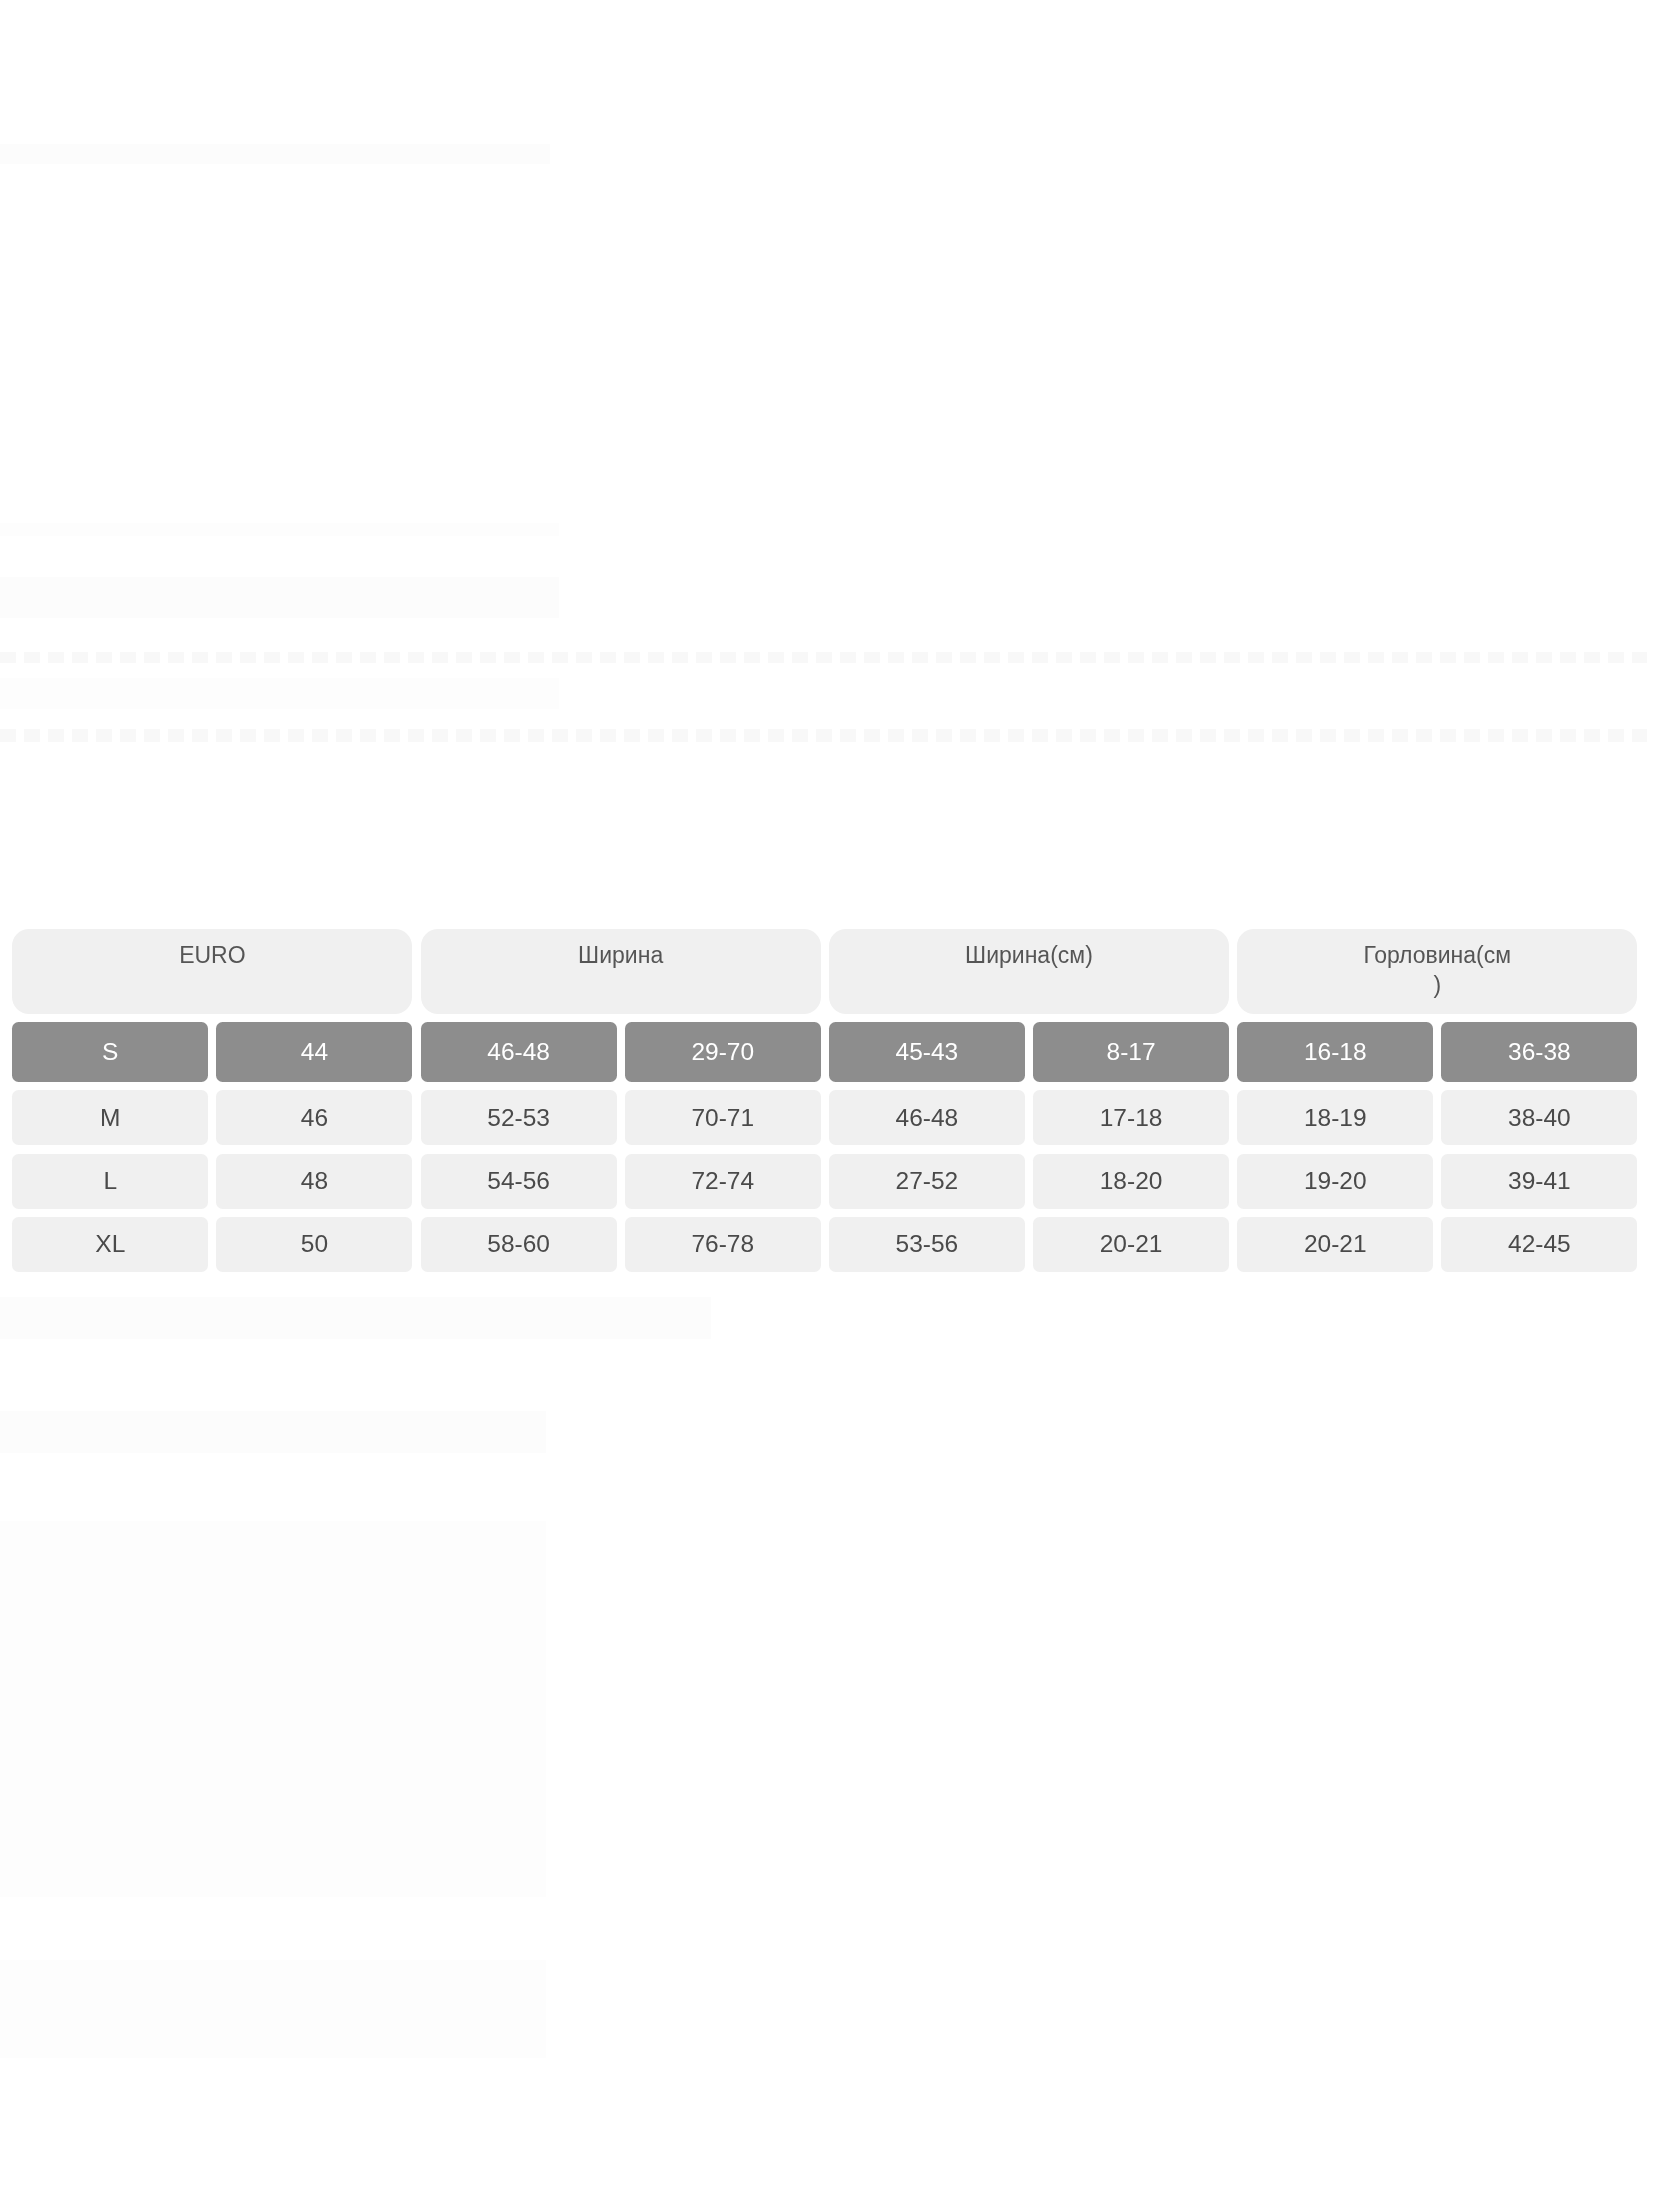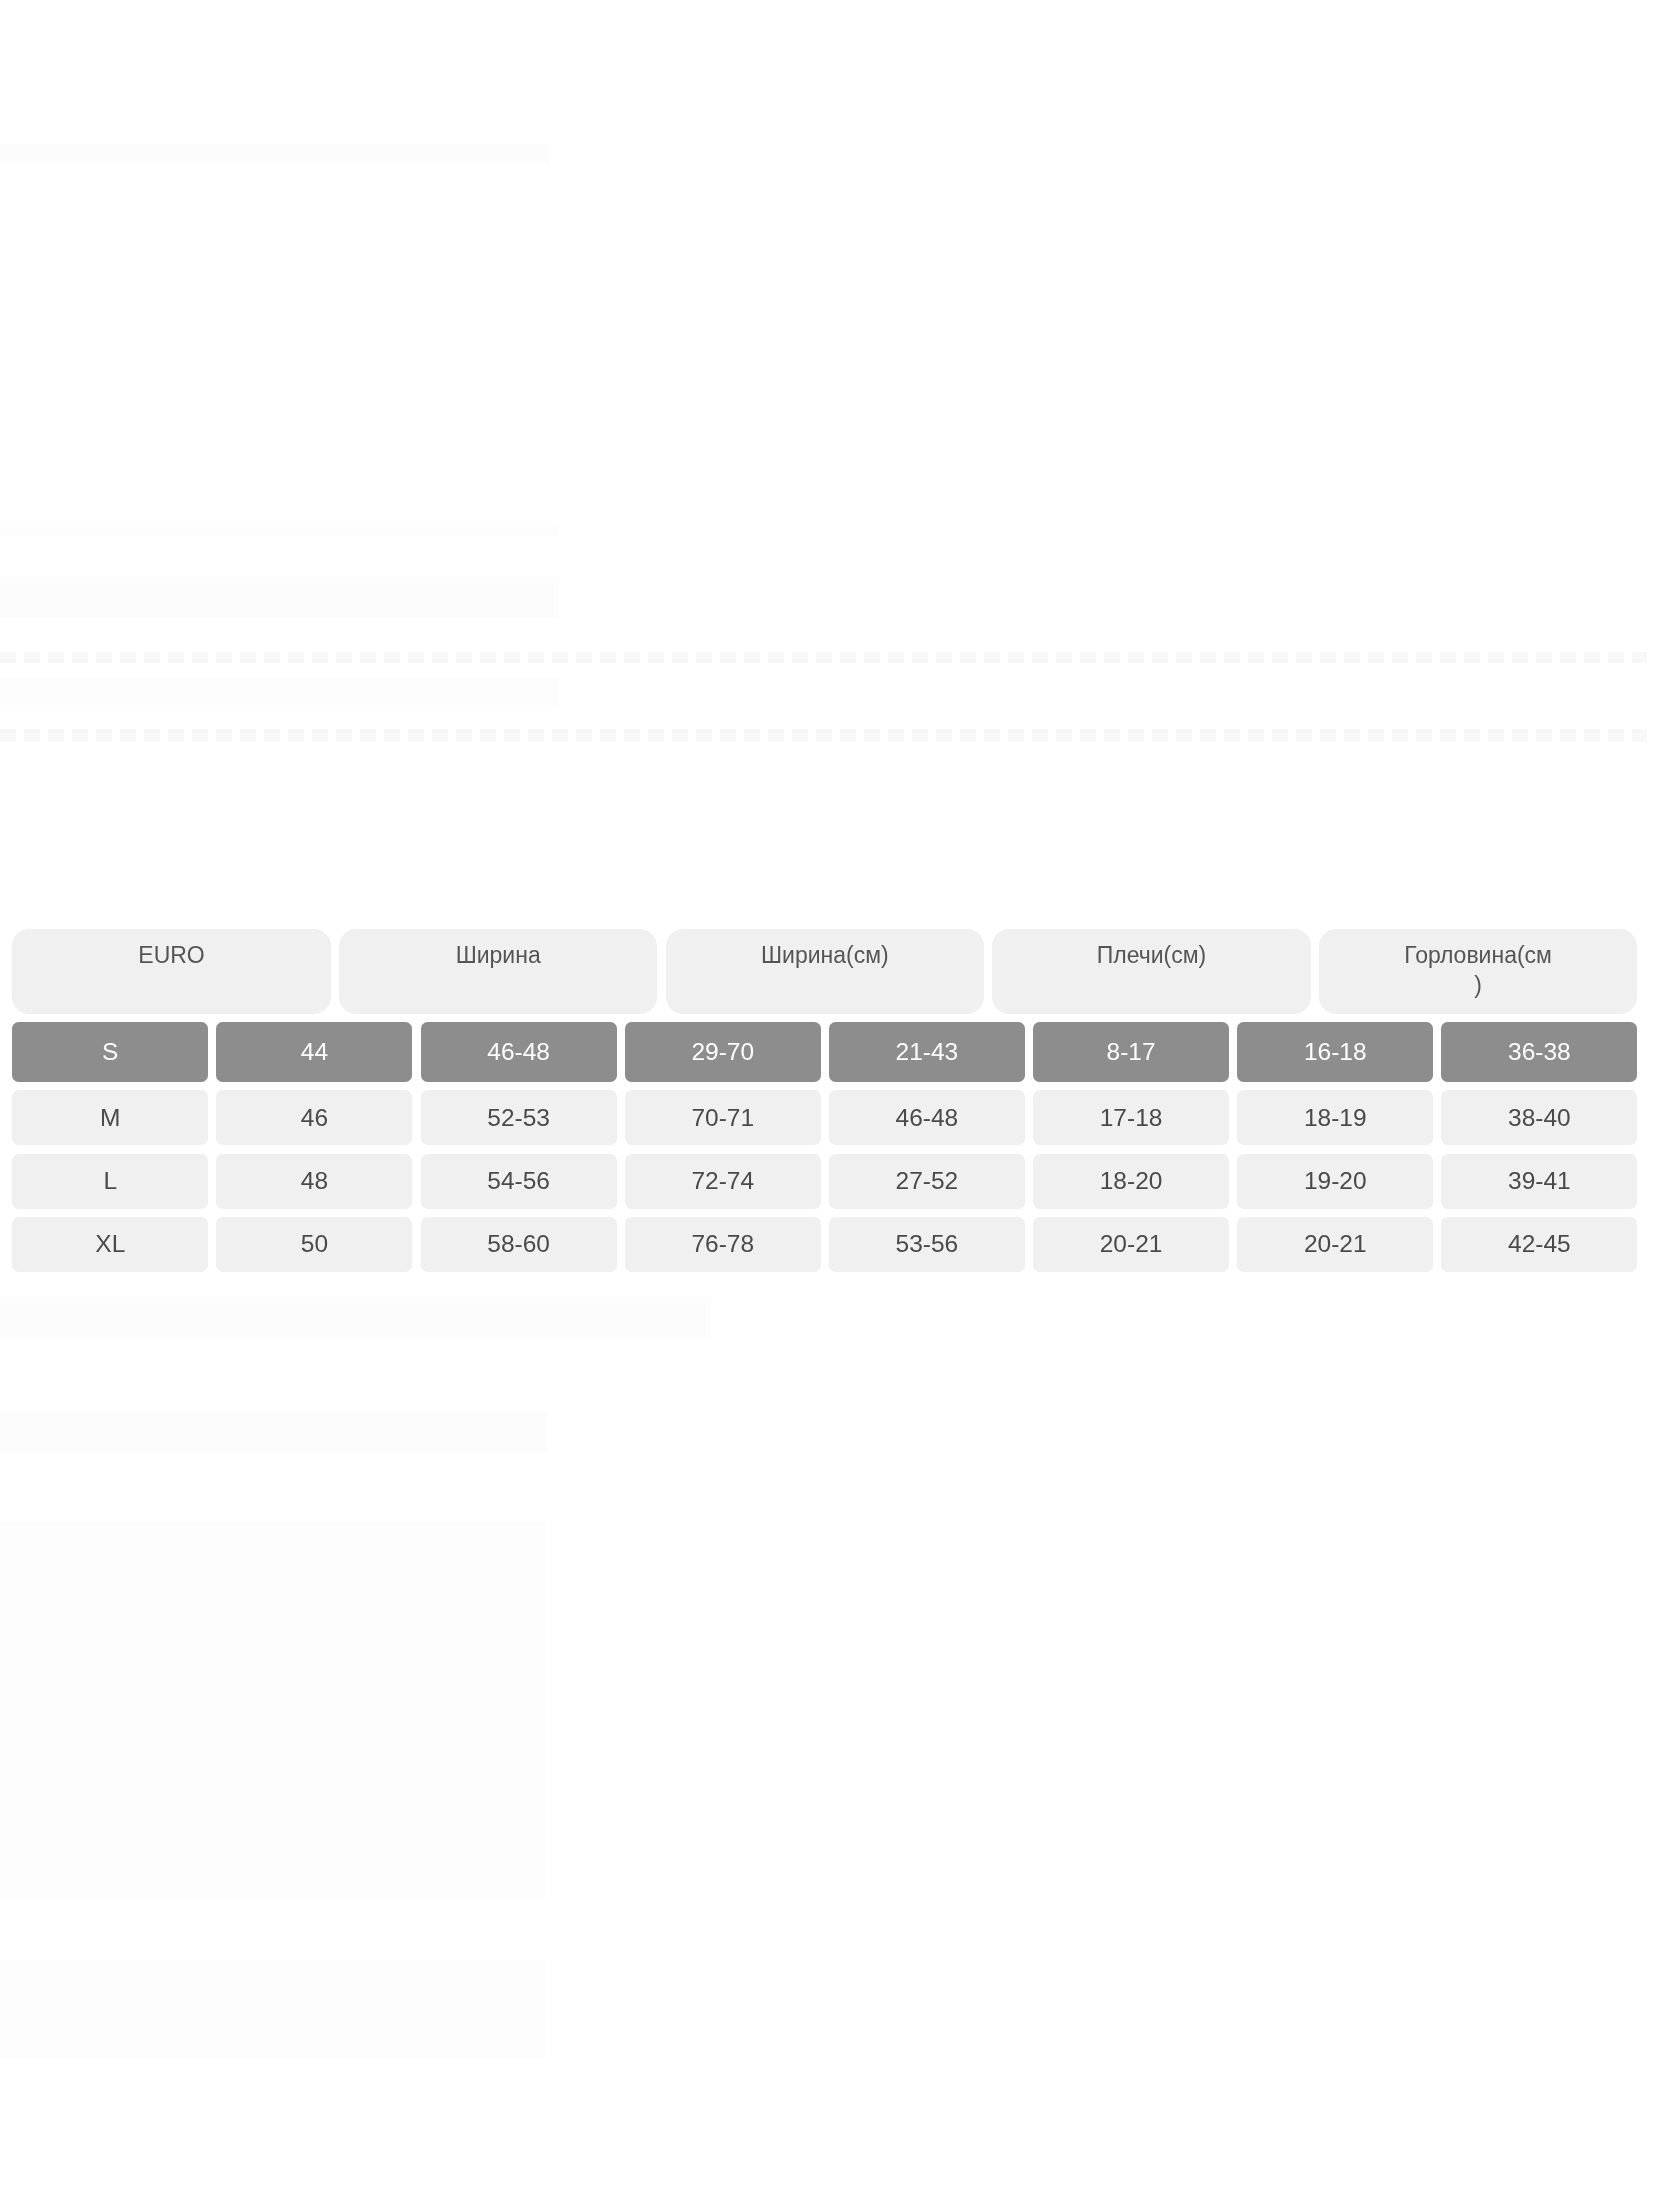--- a/index.html
+++ b/index.html
@@ -84,31 +84,30 @@
   <div class="ghost g6"></div>
   <div class="ghost g7"></div>
   <div class="ghost g8"></div>
 
   <div class="size-table">
 
     <div class="trow header">
       <div class="cell">EURO</div>
       <div class="cell">Ширина</div>
       <div class="cell">Ширина(см)</div>
-      <div class="cell">Плечи(см)</div>
       <div class="cell">Горловина(см
 )</div>
     </div>
 
     <div class="trow selected">
       <div class="cell">S</div>
       <div class="cell">44</div>
       <div class="cell">46-48</div>
       <div class="cell">29-70</div>
-      <div class="cell">21-43</div>
+      <div class="cell">45-43</div>
       <div class="cell">8-17</div>
       <div class="cell">16-18</div>
       <div class="cell">36-38</div>
     </div>
 
     <div class="trow plain">
       <div class="cell">M</div>
       <div class="cell">46</div>
       <div class="cell">52-53</div>
       <div class="cell">70-71</div>

